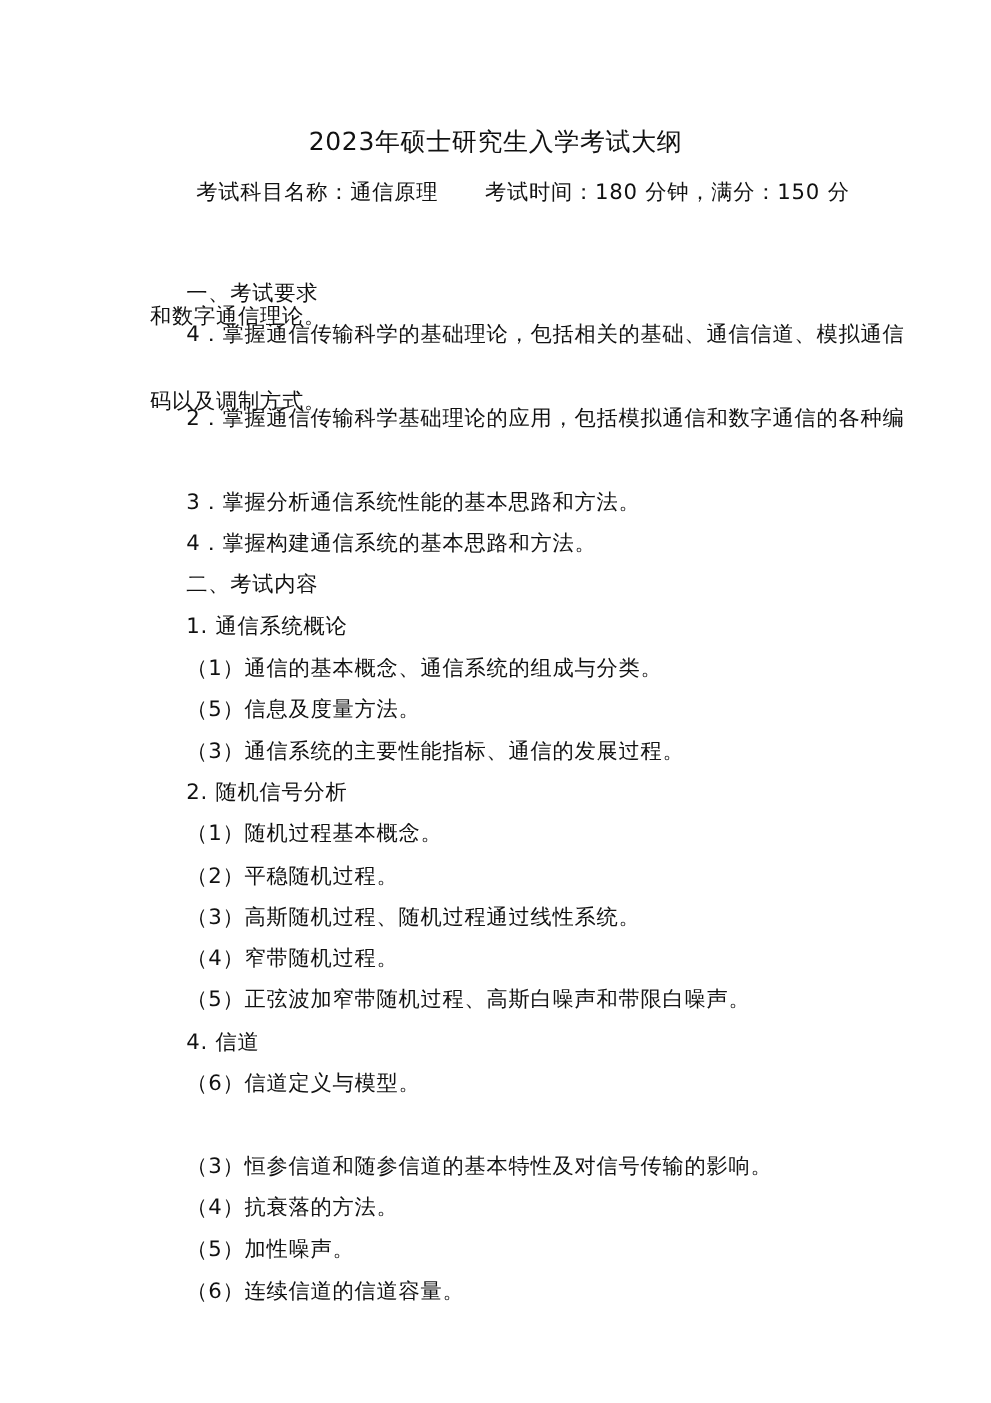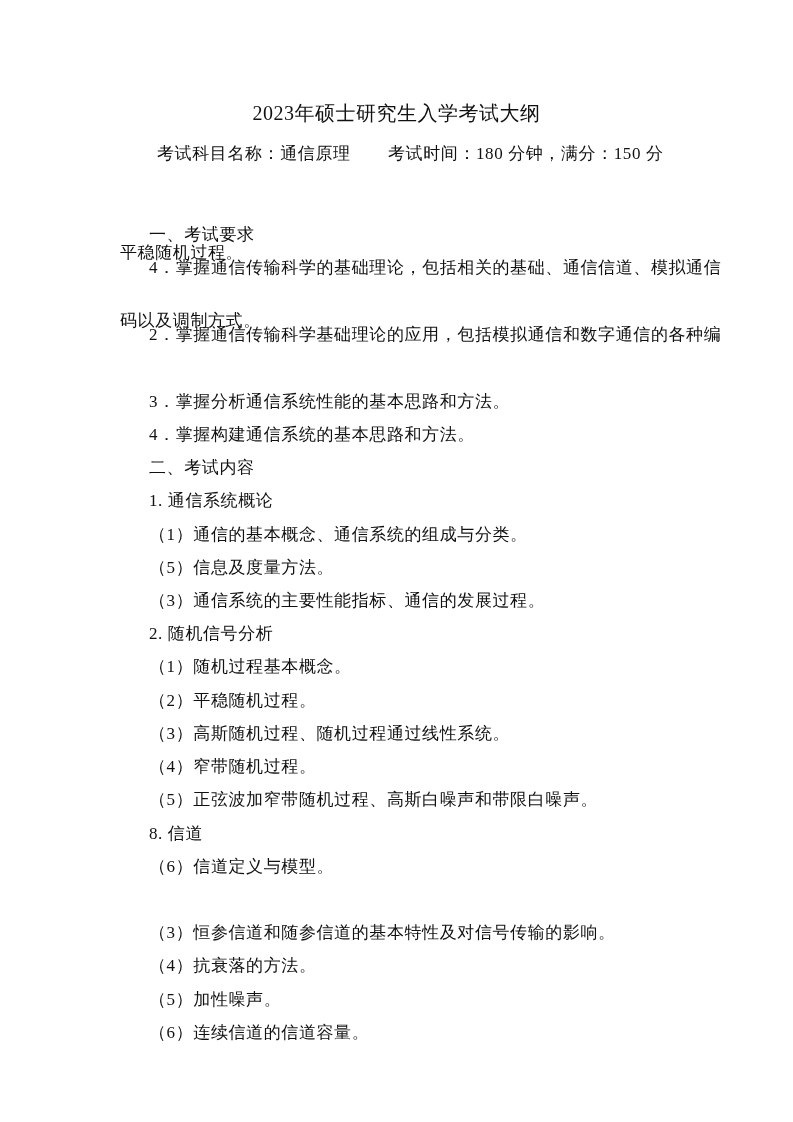--- a/index.html
+++ b/index.html
@@ -1,21 +1,21 @@
 <!DOCTYPE html>
 <html><head>
 <meta charset="utf-8">
 <style>
   html, body { margin: 0; padding: 0; background: #ffffff; }
   body {
     width: 793px; height: 1122px; position: relative; overflow: hidden;
     font-family: "DejaVu Sans", "Liberation Sans", sans-serif;
     color: #111111;
   }
-  .page { position: absolute; left: 0; top: 0; width: 793px; height: 1122px; font-family: Liberation Serif, serif; }
+  .page { position: absolute; left: 0; top: 0; width: 793px; height: 1122px; }
   .title {
     position: absolute; left: 0; width: 793px; top: 100px;
     text-align: center; font-size: 20px; letter-spacing: 0.5px;
   }
   .line {
     position: absolute; font-size: 17px; white-space: nowrap; letter-spacing: 0.6px;
   }
   .meta-left { left: 157px; top: 142px; }
   .meta-right { left: 388px; top: 142px; text-align: right; }
   .ind1 { left: 149px; margin-top: 48px; }
@@ -26,21 +26,21 @@
 
 <div class="page">
   <div class="title">2023年硕士研究生入学考试大纲</div>
 
   <div class="line meta-left">考试科目名称：通信原理</div>
   <div class="line meta-right">考试时间：180 分钟，满分：150 分</div>
 
   <div class="line ind1" style="top:175px">一、考试要求</div>
 
   <div class="line ind1" style="top:208px">4．掌握通信传输科学的基础理论，包括相关的基础、通信信道、模拟通信</div>
-  <div class="line ind0" style="top:241px">平稳随机过程。</div>
+  <div class="line ind0" style="top:241px">和数字通信理论。</div>
 
   <div class="line ind1" style="top:275px">2．掌握通信传输科学基础理论的应用，包括模拟通信和数字通信的各种编</div>
   <div class="line ind0" style="top:309px">码以及调制方式。</div>
 
   <div class="line ind1" style="top:342px">3．掌握分析通信系统性能的基本思路和方法。</div>
   <div class="line ind1" style="top:375px">4．掌握构建通信系统的基本思路和方法。</div>
 
   <div class="line ind1" style="top:408px">二、考试内容</div>
 
   <div class="line ind1" style="top:441px">1. 通信系统概论</div>
@@ -48,19 +48,19 @@
   <div class="line ind1" style="top:508px">（5）信息及度量方法。</div>
   <div class="line ind1" style="top:541px">（3）通信系统的主要性能指标、通信的发展过程。</div>
 
   <div class="line ind1" style="top:574px">2. 随机信号分析</div>
   <div class="line ind1" style="top:607px">（1）随机过程基本概念。</div>
   <div class="line ind1" style="top:641px">（2）平稳随机过程。</div>
   <div class="line ind1" style="top:674px">（3）高斯随机过程、随机过程通过线性系统。</div>
   <div class="line ind1" style="top:707px">（4）窄带随机过程。</div>
   <div class="line ind1" style="top:740px">（5）正弦波加窄带随机过程、高斯白噪声和带限白噪声。</div>
 
-  <div class="line ind1" style="top:774px">8. 信道</div>
+  <div class="line ind1" style="top:774px">4. 信道</div>
   <div class="line ind1" style="top:807px">（6）信道定义与模型。</div>
   <div class="line ind1" style="top:873px">（3）恒参信道和随参信道的基本特性及对信号传输的影响。</div>
   <div class="line ind1" style="top:906px">（4）抗衰落的方法。</div>
   <div class="line ind1" style="top:940px">（5）加性噪声。</div>
   <div class="line ind1" style="top:973px">（6）连续信道的信道容量。</div>
 </div>
 
 </body></html>

